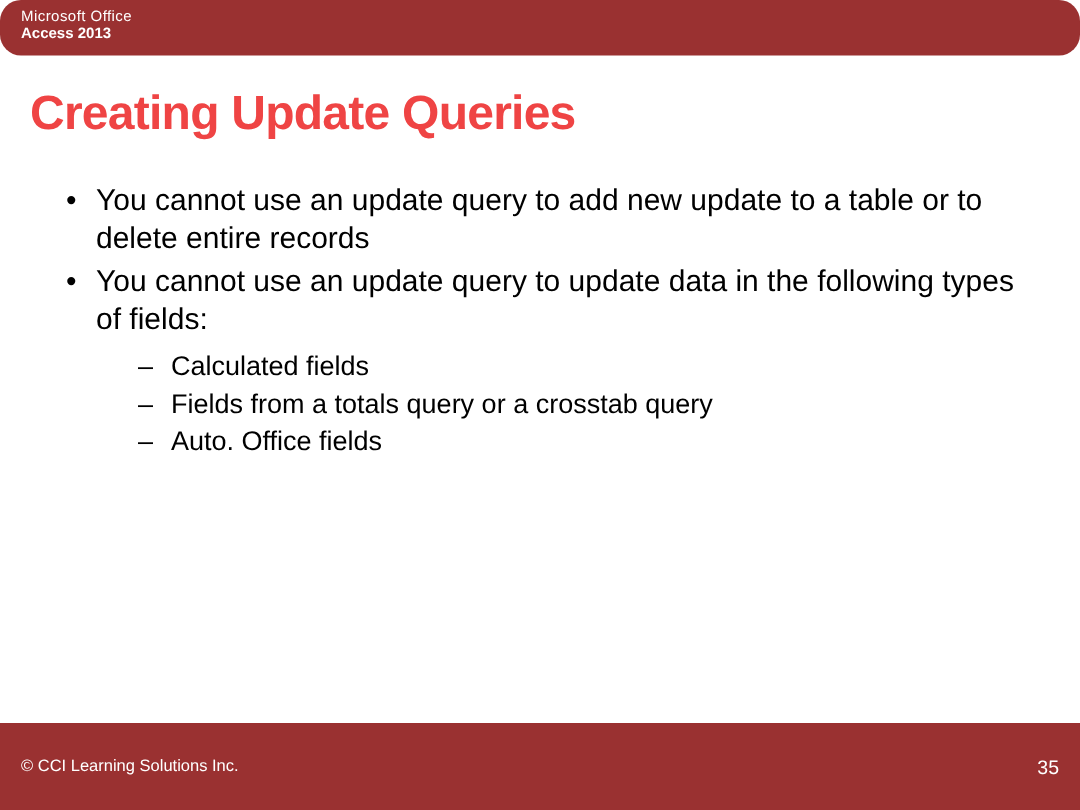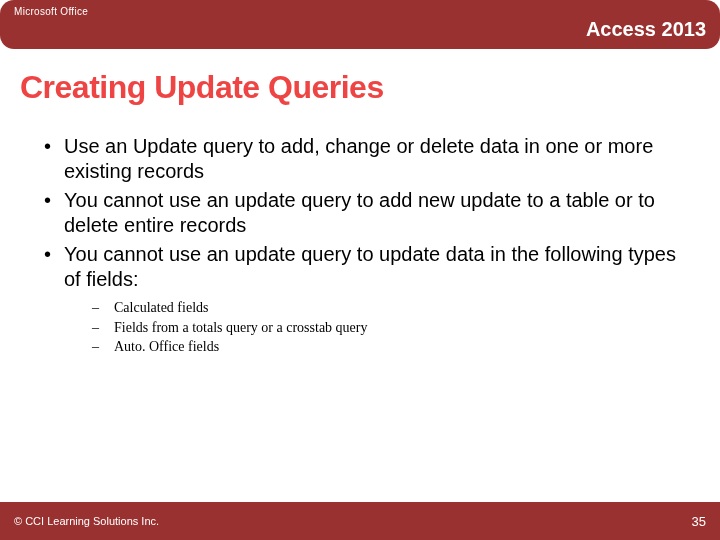--- a/index.html
+++ b/index.html
@@ -18,24 +18,23 @@
     padding: 6px 14px 8px 14px;
     border-radius: 14px;
   }
   .header .brand {
     font-size: 10px;
     font-weight: 400;
     letter-spacing: 0.3px;
     line-height: 1.1;
   }
   .header .product {
-    font-size: 20px;
+    font-size: 10px;
     font-weight: 700;
     line-height: 1.2;
-    text-align: right;
   }
   .title {
     color: #ef4444;
     font-size: 32px;
     font-weight: 700;
     margin: 20px 0 28px 20px;
     letter-spacing: -0.5px;
   }
   .content {
     margin: 0 32px 0 40px;
@@ -57,66 +56,64 @@
     content: "•";
     position: absolute;
     left: 4px;
     top: 0;
     font-size: 20px;
   }
   ul.sub {
     list-style: none;
     margin: 6px 0 0 0;
     padding: 0 0 0 28px;
-    font-size: 14px;
+    font-size: 18px;
     line-height: 1.4;
-    font-family: Liberation Serif, serif;
   }
   ul.sub > li {
     position: relative;
     padding-left: 22px;
   }
   ul.sub > li::before {
     content: "–";
     position: absolute;
     left: 0;
     top: 0;
   }
   .footer {
     position: absolute;
     bottom: 0;
     left: 0;
     right: 0;
     background: #9a3131;
     color: #fff;
-    height: 38px;
+    height: 26px;
     display: flex;
     align-items: center;
     justify-content: space-between;
-    padding: 0 14px;
+    padding: 16px 14px;
     font-size: 11px;
   }
   .footer .page {
     font-size: 13px;
     text-align: right;
   }
 </style>
 </head>
 <body>
 
 <div class="header">
   <div class="brand">Microsoft Office</div>
   <div class="product">Access 2013</div>
 </div>
 
 <div class="title">Creating Update Queries</div>
 
 <div class="content">
   <ul class="main">
-    <li>Use an Update query to add, change or delete data in one or more existing records</li>
     <li>You cannot use an update query to add new update to a table or to delete entire records</li>
     <li>
       <span>You cannot use an update query to update data in the following types of fields:</span>
       <ul class="sub">
         <li>Calculated fields</li>
         <li>Fields from a totals query or a crosstab query</li>
         <li>Auto. Office fields</li>
       </ul>
     </li>
   </ul>

